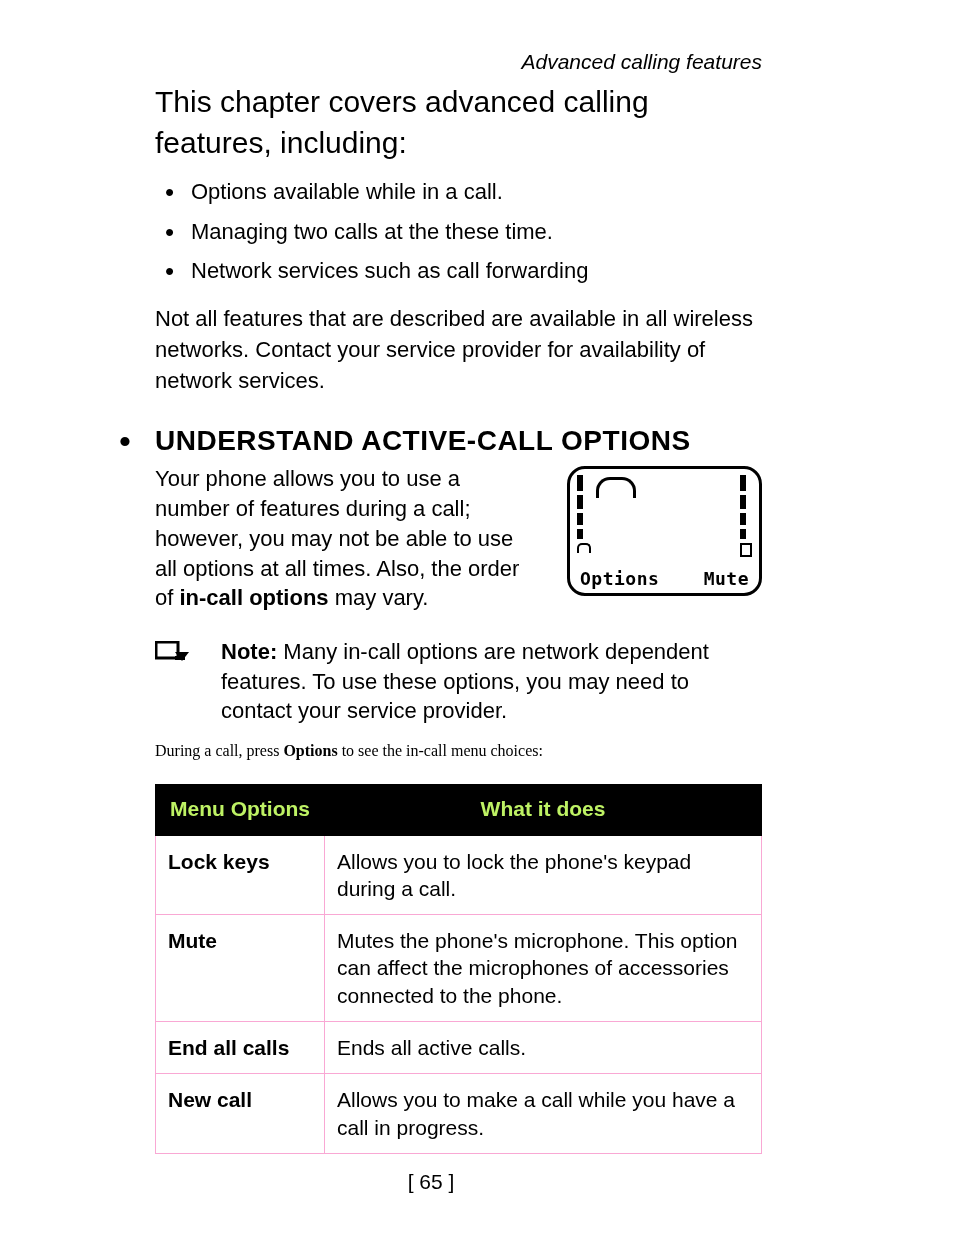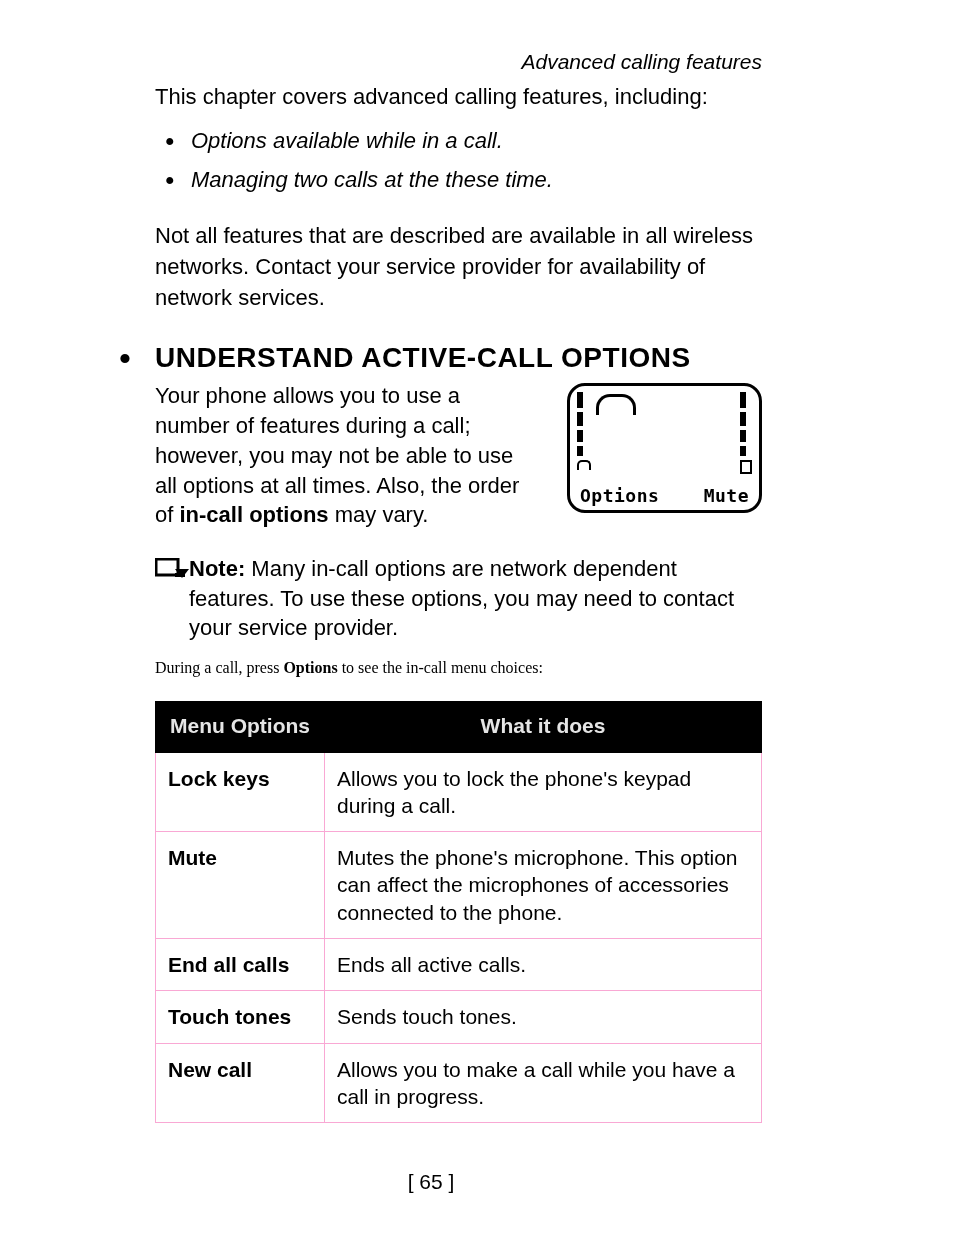--- a/index.html
+++ b/index.html
@@ -27,29 +27,28 @@
     font-size: 46px;
     font-weight: 700;
     margin: 0 0 28px 0;
     letter-spacing: 0.2px;
   }
   h1.chapter .chnum {
     display: inline-block;
     margin-right: 26px;
   }
   .intro {
-    font-size: 22px;
+    font-size: 30px;
     line-height: 1.35;
     margin-bottom: 14px;
   }
   ul.bullets {
     list-style: none;
     padding: 0 0 0 36px;
-    margin: 0 0 26px 0;
-    font-style: italic;
+    margin: 0 0 18px 0;
   }
   ul.bullets li {
     font-size: 22px;
     line-height: 1.35;
     margin: 10px 0;
     position: relative;
   }
   ul.bullets li::before {
     content: "•";
     position: absolute;
@@ -147,21 +146,21 @@
     display:flex;
     justify-content:space-between;
     font-weight:700;
     font-size:18px;
     letter-spacing:0.5px;
   }
 
   
   .note-row {
     display:flex;
-    gap:0;
+    gap:32px;
     margin: 24px 0 14px 0;
   }
   .note-icon {
     width:34px;
     flex-shrink:0;
     margin-top:4px;
   }
   .note-text {
     font-size:22px;
     line-height:1.35;
@@ -177,21 +176,21 @@
   .press-options .b { font-weight:700; }
 
   
   table.opts {
     width:100%;
     border-collapse: collapse;
     font-size:21px;
   }
   table.opts th {
     background:#000;
-    color:#e5e5e5;
+    color:#bef264;
     font-weight:700;
     padding:12px 14px 14px 14px;
     text-align:left;
     border:1px solid #000;
   }
   table.opts th:first-child {
     text-align:center;
     width:140px;
   }
   table.opts th:nth-child(2){ text-align:center; }
@@ -217,20 +216,21 @@
 <div class="page">
 
   <div class="running-head">Advanced calling features</div>
 
 
   <div class="intro">This chapter covers advanced calling features, including:</div>
 
   <ul class="bullets">
     <li>Options available while in a call.</li>
     <li>Managing two calls at the these time.</li>
+    <li>Network services such as call forwarding</li>
   </ul>
 
   <div class="para">Not all features that are described are available in all wireless networks. Contact your service provider for availability of network services.</div>
 
   <div class="section-row">
     <span class="lead-bullet">•</span>
     <h2 class="section">UNDERSTAND ACTIVE-CALL OPTIONS</h2>
   </div>
 
   <div class="with-phone">
@@ -291,24 +291,20 @@
       </tr>
       <tr>
         <td>Mute</td>
         <td>Mutes the phone's microphone. This option can affect the microphones of accessories connected to the phone.</td>
       </tr>
       <tr>
         <td>End all calls</td>
         <td>Ends all active calls.</td>
       </tr>
       <tr>
-        <td>Touch tones</td>
-        <td>Sends touch tones.</td>
-      </tr>
-      <tr>
         <td>New call</td>
         <td>Allows you to make a call while you have a call in progress.</td>
       </tr>
     </tbody>
   </table>
 
   <div class="pagenum">[ 65 ]</div>
 </div>
 
 </body></html>

